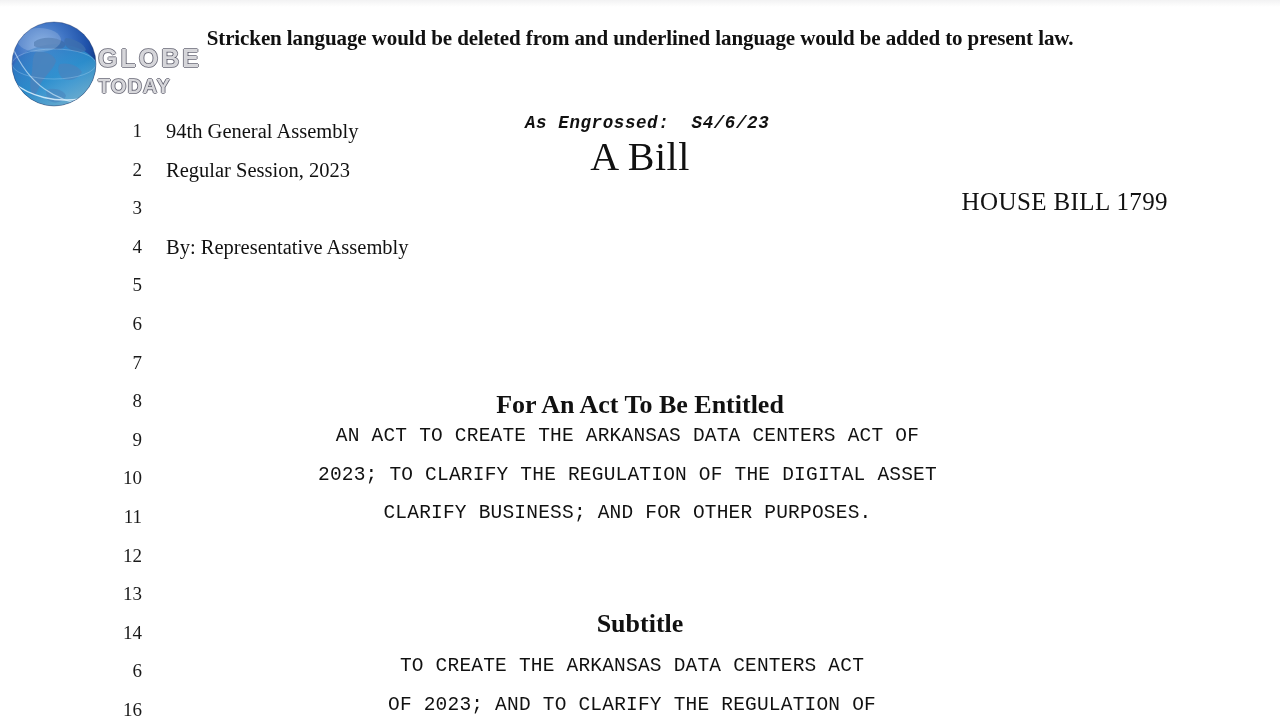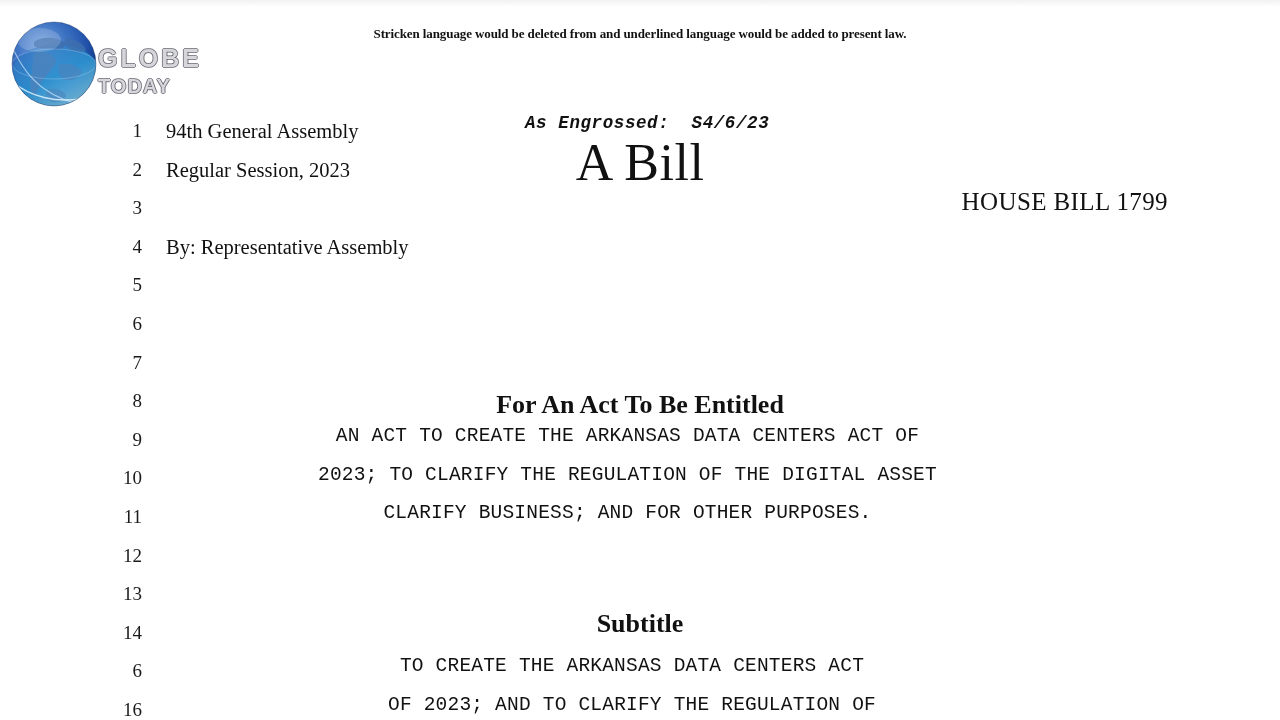--- a/index.html
+++ b/index.html
@@ -64,21 +64,21 @@
 
   
   #stricken-notice {
     position: absolute;
     top: 26px;
     left: 0;
     width: 1280px;
     text-align: center;
     font-family: "Liberation Serif", "DejaVu Serif", serif;
     font-weight: bold;
-    font-size: 13px;
+    font-size: 21px;
     letter-spacing: -0.1px;
     color: #111;
   }
 
   
   #line-numbers {
     position: absolute;
     left: 100px;
     top: 112px;
     width: 42px;
@@ -119,21 +119,21 @@
     letter-spacing: 0.6px;
     color: #111;
     white-space: pre;
   }
   #a-bill-title {
     position: absolute;
     left: 0; top: 133px;
     width: 1280px;
     text-align: center;
     font-family: "Liberation Serif", "DejaVu Serif", serif;
-    font-size: 52px;
+    font-size: 40px;
     color: #111;
     letter-spacing: 0.5px;
   }
   #bill-number {
     position: absolute;
     right: 112px;
     top: 188px;
     font-size: 25px;
     letter-spacing: 0.4px;
     color: #111;

